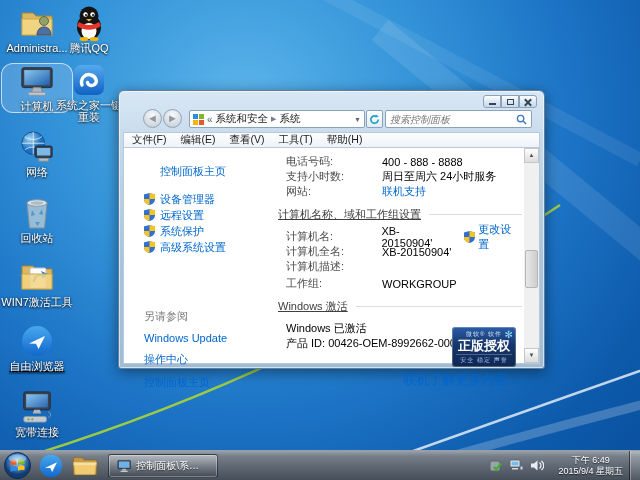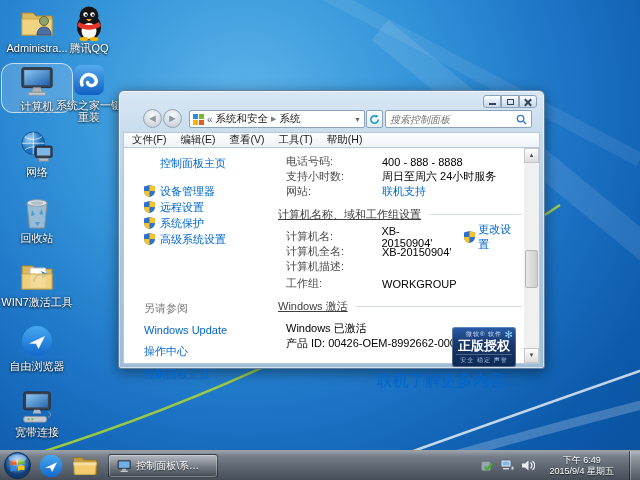--- a/index.html
+++ b/index.html
@@ -45,21 +45,21 @@
   .searchbox { position:absolute; left:266px; top:2px; width:147px; height:18px; background:#fff; border:1px solid #8aa3bd;
                border-radius:2px; display:flex; align-items:center; padding:0 4px; }
   .searchbox input { flex:1; border:0; outline:none; font-size:10px; font-style:italic; color:#8a8f96; width:100%;
                      font-family:"Liberation Sans","DejaVu Sans",sans-serif; background:transparent; }
 
   .menubar { position:absolute; top:41px; left:4px; right:4px; height:15px; background:linear-gradient(180deg,#fcfdfe,#eef3f8);
              border:1px solid #b9c9d8; border-bottom:0; display:flex; align-items:center; padding-left:8px; font-size:10.5px; color:#1a1a1a; }
   .menubar span { margin-right:14px; }
 
   .client { position:absolute; top:56px; left:4px; right:4px; bottom:4px; background:#fff; border:1px solid #b9c9d8; display:flex; }
-  .sidebar { width:148px; padding-top:8px; font-size:11px; position:relative; }
+  .sidebar { width:148px; padding-top:16px; font-size:11px; position:relative; }
   .side-home { margin:0 0 0 36px; color:#0066cc; }
   .side-task { display:flex; align-items:center; margin:6px 0 0 20px; color:#0066cc; height:12px; }
   .side-task svg { margin-right:5px; }
   .side-hdr { margin:56px 0 0 20px; color:#7a7a7a; }
   .side-link { margin:8px 0 0 20px; color:#0066cc; }
 
   .main { flex:1; padding:6px 2px 0 14px; font-size:11px; position:relative; }
   .row { display:flex; height:15px; align-items:center; }
   .row .l { width:96px; color:#4c4c4c; }
   .row .v { color:#000; }
@@ -70,21 +70,21 @@
   .chg svg { margin-right:3px; }
 
   .activation { position:relative; }
   .badge { position:absolute; right:6px; top:6px; width:64px; height:40px; border-radius:3px;
            background:linear-gradient(180deg,#2a5da8 0%,#16366b 45%,#0e2852 100%);
            box-shadow:inset 0 0 0 1px rgba(255,255,255,.25); color:#cfe0f5; text-align:center; padding-top:3px; }
   .badge .t { font-size:6px; letter-spacing:1px; }
   .badge .m { font-size:13px; font-weight:bold; color:#fff; line-height:13px; }
   .badge .b { font-size:6px; letter-spacing:1px; color:#9fc0e8; border-top:1px solid rgba(255,255,255,.25); margin:2px 4px 0; padding-top:1px; }
   .badge .star { position:absolute; right:3px; top:2px; font-size:10px; color:#8fd4f5; }
-  .morelink { position:absolute; right:4px; top:50px; font-size:16px; }
+  .morelink { position:absolute; right:4px; top:50px; font-size:13px; }
 
   .scroll { width:15px; background:#f0f0f0; display:flex; flex-direction:column; align-items:center; position:relative; }
   .sbtn { width:15px; height:15px; background:linear-gradient(180deg,#fefefe,#dcdcdc); border:1px solid #c6c6c6;
           font-size:6px; color:#4f4f4f; text-align:center; line-height:13px; }
   .sthumb { position:absolute; top:102px; width:13px; height:38px; background:linear-gradient(90deg,#e8e8e8,#cdcdcd);
             border:1px solid #b5b5b5; border-radius:2px; left:1px; }
   .sdown { position:absolute; bottom:0; }
 
   
   .taskbar { position:absolute; left:0; top:450px; width:640px; height:30px;
@@ -92,21 +92,21 @@
              border-top:1px solid rgba(255,255,255,.45); display:flex; align-items:center; }
   .tbtn { width:34px; height:28px; display:flex; align-items:center; justify-content:center; }
   .taskbtn { height:24px; margin-left:6px; padding:0 8px; display:flex; align-items:center; border-radius:3px;
              background:linear-gradient(180deg,rgba(255,255,255,.45),rgba(255,255,255,.15) 50%,rgba(0,0,0,.12));
              border:1px solid rgba(20,30,42,.65); box-shadow:inset 0 0 0 1px rgba(255,255,255,.3); max-width:110px; }
   .taskbtn span { color:#fff; font-size:10px; margin-left:5px; white-space:nowrap; overflow:hidden; text-overflow:ellipsis;
                   text-shadow:0 1px 1px rgba(0,0,0,.7); }
   .tray { margin-left:auto; display:flex; align-items:center; }
   .tray .ti { margin-right:6px; }
   .clock { text-align:center; color:#fff; font-size:9px; line-height:11px; text-shadow:0 1px 1px rgba(0,0,0,.7);
-           margin:0 15px 0 8px; }
+           margin:0 6px 0 8px; }
   .showdesk { width:11px; height:30px; border-left:1px solid rgba(0,0,0,.6);
               background:linear-gradient(180deg,rgba(255,255,255,.25),rgba(255,255,255,.05)); box-shadow:inset 1px 0 0 rgba(255,255,255,.3); }
 </style>
 </head>
 <body>
 
 <svg class="abs" style="left:0;top:0;" width="640" height="480">
   <path d="M-10 468 Q 170 415 320 340 T 560 205" stroke="rgba(168,212,56,.9)" stroke-width="2.5" fill="none"></path>
   <path d="M250 510 Q 470 430 700 350" stroke="rgba(255,255,255,.75)" stroke-width="2.5" fill="none"></path>
   <path d="M200 530 Q 460 450 700 390" stroke="rgba(255,255,255,.22)" stroke-width="9" fill="none"></path>
@@ -215,21 +215,21 @@
     <svg width="34" height="30" viewBox="0 0 34 30">
         <path d="M2 4h11l3 3h16v20H2z" fill="#dcb860" stroke="#a8852f"></path>
         <rect x="10" y="6" width="16" height="20" rx="1.5" fill="#fff" stroke="#b9c2ca"></rect>
         <path d="M13 20c0-6 5-9 10-7l-2-4 7 3-6 5 0-3c-4-1-7 2-7 6z" fill="#2a7fd4"></path>
         <path d="M2 12h30v15H2z" fill="rgba(243,212,130,.85)" stroke="#c9a94e"></path>
       </svg>
   </div>
   <span class="lbl">WIN7激活工具</span>
 </div>
 
-<div class="dicon" style="left:1px;top:324px;">
+<div class="dicon" style="left:1px;top:324px;text-decoration:underline;">
   <div class="ic">
     <svg width="32" height="32" viewBox="0 0 32 32">
         <circle cx="16" cy="16" r="15" fill="url(#br1)"></circle>
         <defs>
           <linearGradient id="br1" x1="0" y1="0" x2="0" y2="1">
             <stop offset="0" stop-color="#47a8f0"></stop>
             <stop offset="1" stop-color="#1268cc"></stop>
           </linearGradient>
         </defs>
         <path d="M8 18.5 L24 11 L17.5 24 L15 18.8 Z" fill="#fff"></path>

